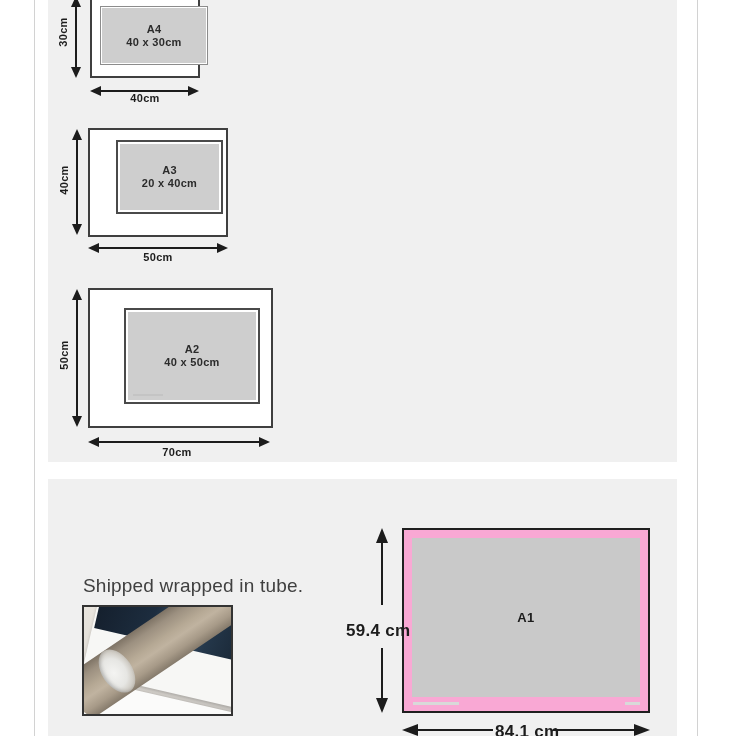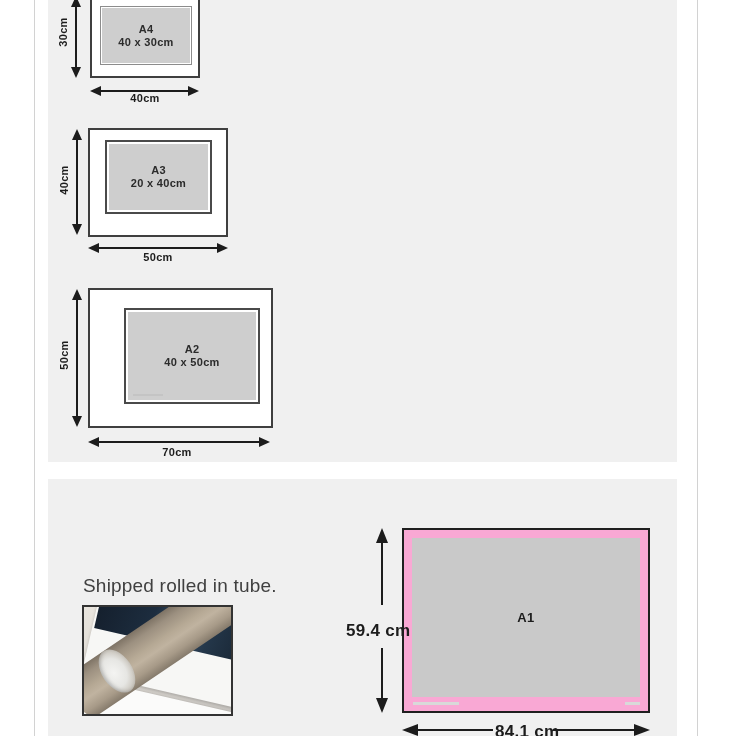--- a/index.html
+++ b/index.html
@@ -80,41 +80,41 @@
 
 <div class="page">
 
   <div class="side-line left"></div>
   <div class="side-line right"></div>
 
   <div class="panel top"></div>
   <div class="panel bottom"></div>
 
   <div class="fbox" style="left:90px;top:-6px;width:110px;height:84px;"></div>
-  <div class="print thin" style="left:100px;top:6px;width:92px;height:59px;">
+  <div class="print thin" style="left:100px;top:6px;width:108px;height:59px;">
     <div class="print-fill">
       <div class="print-name">A4</div>
       <div class="print-size">40 x 30cm</div>
     </div>
   </div>
   <div class="arr" style="left:71px;top:-4px;width:10px;height:82px;">
     <div class="ah up"></div>
       <div class="vline" style="top:9px;bottom:9px;"></div>
       <div class="ah down"></div>
   </div>
   <div class="dim-label rot" style="left:41px;top:26px;width:44px;">30cm</div>
   <div class="arr" style="left:90px;top:86px;width:109px;height:10px;">
     <div class="ah left"></div>
       <div class="hline" style="left:9px;right:9px;"></div>
       <div class="ah right"></div>
   </div>
   <div class="dim-label" style="left:125px;top:92px;width:40px;">40cm</div>
 
   <div class="fbox" style="left:88px;top:128px;width:140px;height:109px;"></div>
-  <div class="print thick" style="left:105px;top:140px;width:107px;height:74px;">
+  <div class="print thick" style="left:116px;top:140px;width:107px;height:74px;">
     <div class="print-fill">
       <div class="print-name">A3</div>
       <div class="print-size">20 x 40cm</div>
     </div>
   </div>
   <div class="arr" style="left:72px;top:129px;width:10px;height:106px;">
     <div class="ah up"></div>
       <div class="vline" style="top:9px;bottom:9px;"></div>
       <div class="ah down"></div>
   </div>
@@ -140,21 +140,21 @@
       <div class="ah down"></div>
   </div>
   <div class="dim-label rot" style="left:42px;top:349px;width:44px;">50cm</div>
   <div class="arr" style="left:88px;top:437px;width:182px;height:10px;">
     <div class="ah left"></div>
       <div class="hline" style="left:9px;right:9px;"></div>
       <div class="ah right"></div>
   </div>
   <div class="dim-label" style="left:157px;top:446px;width:40px;">70cm</div>
 
-  <div class="um-line l2">Shipped rolled in tube.</div>
+  <div class="um-line l2">Shipped wrapped in tube.</div>
 
   <div class="photo">
     <div class="mat"></div>
     <div class="navy"></div>
     <div class="sheet"></div>
     <div class="tube"></div>
     <div class="cap"></div>
   </div>
 
   <div class="a1-box">

